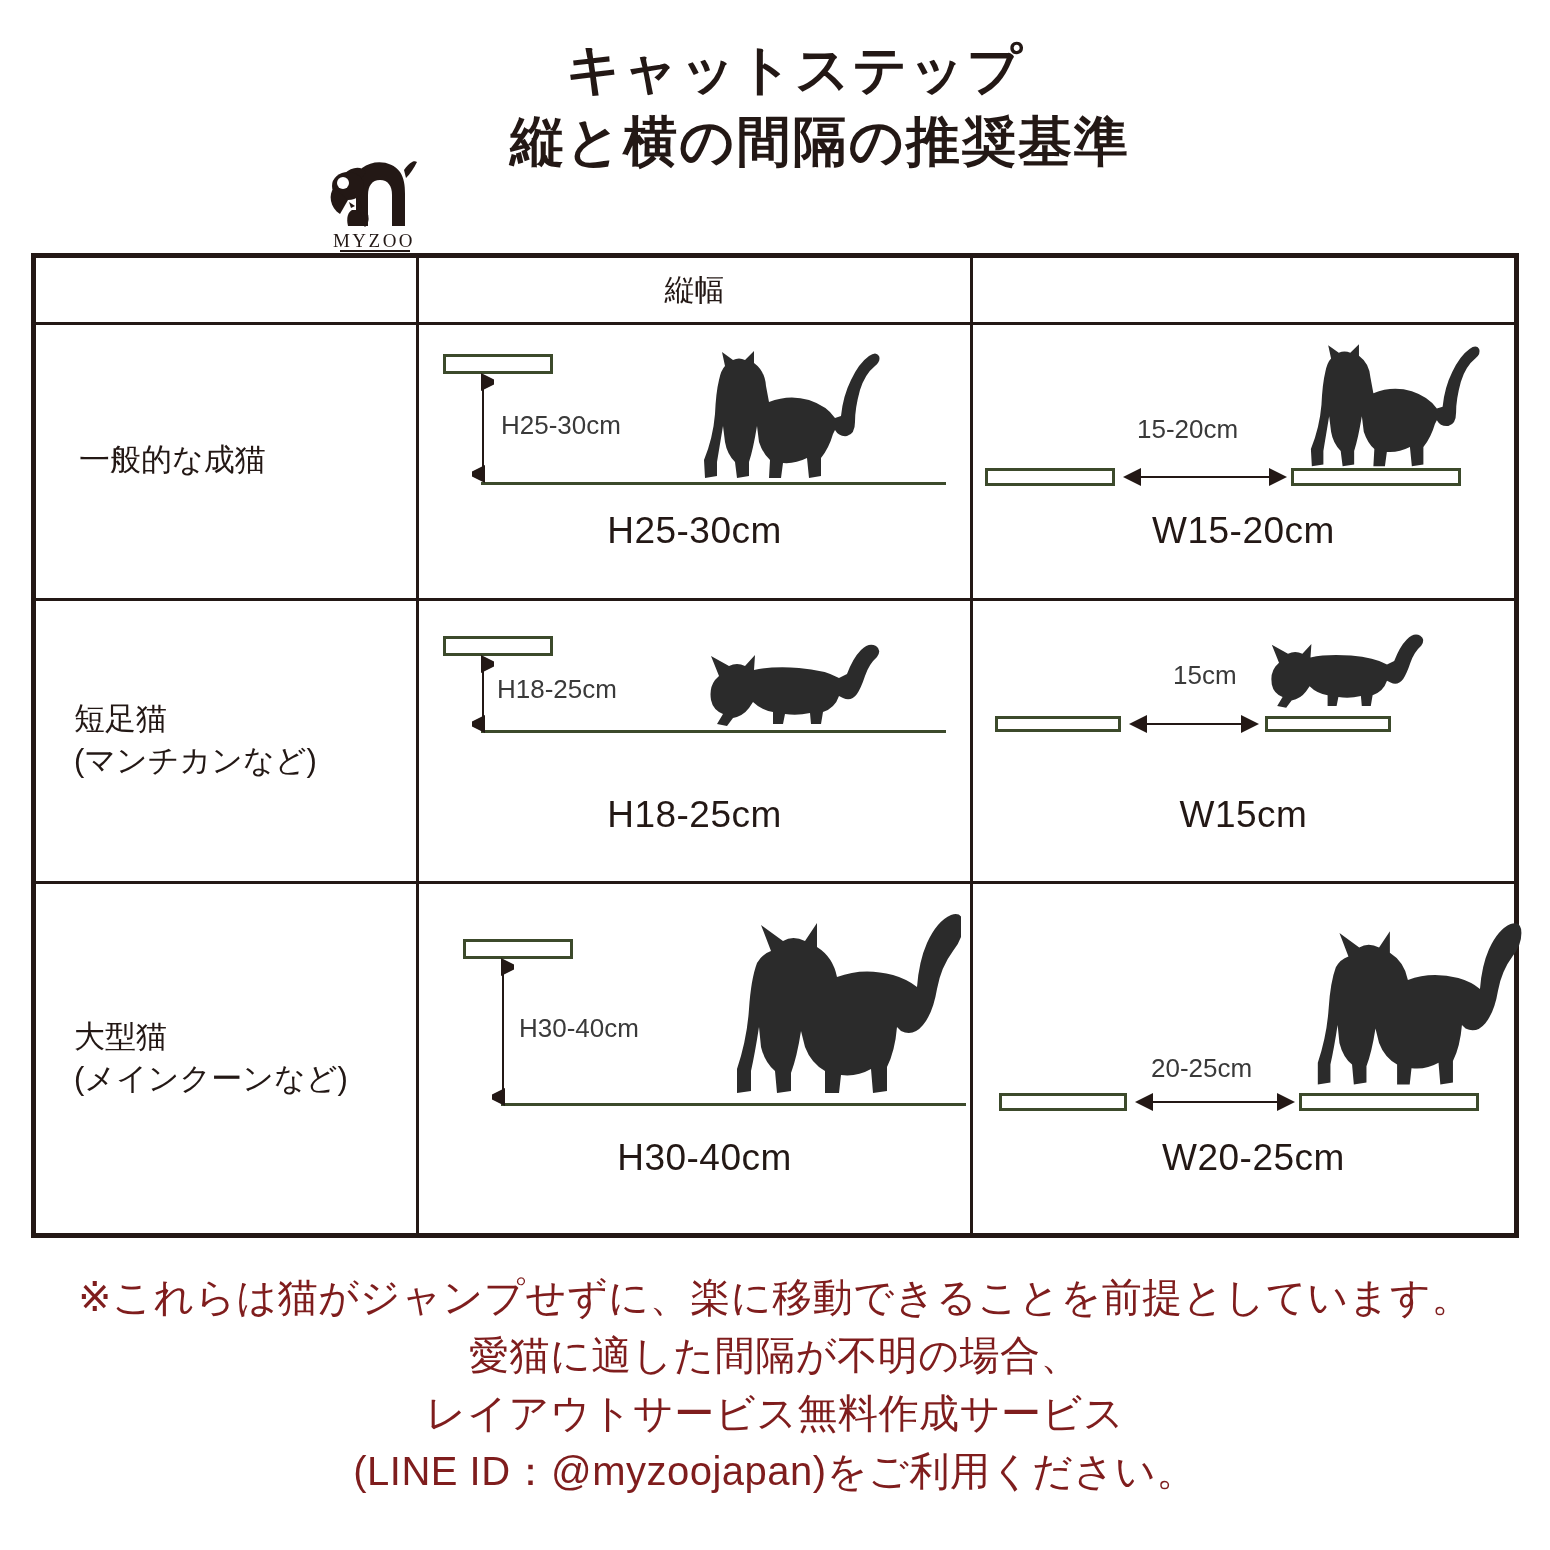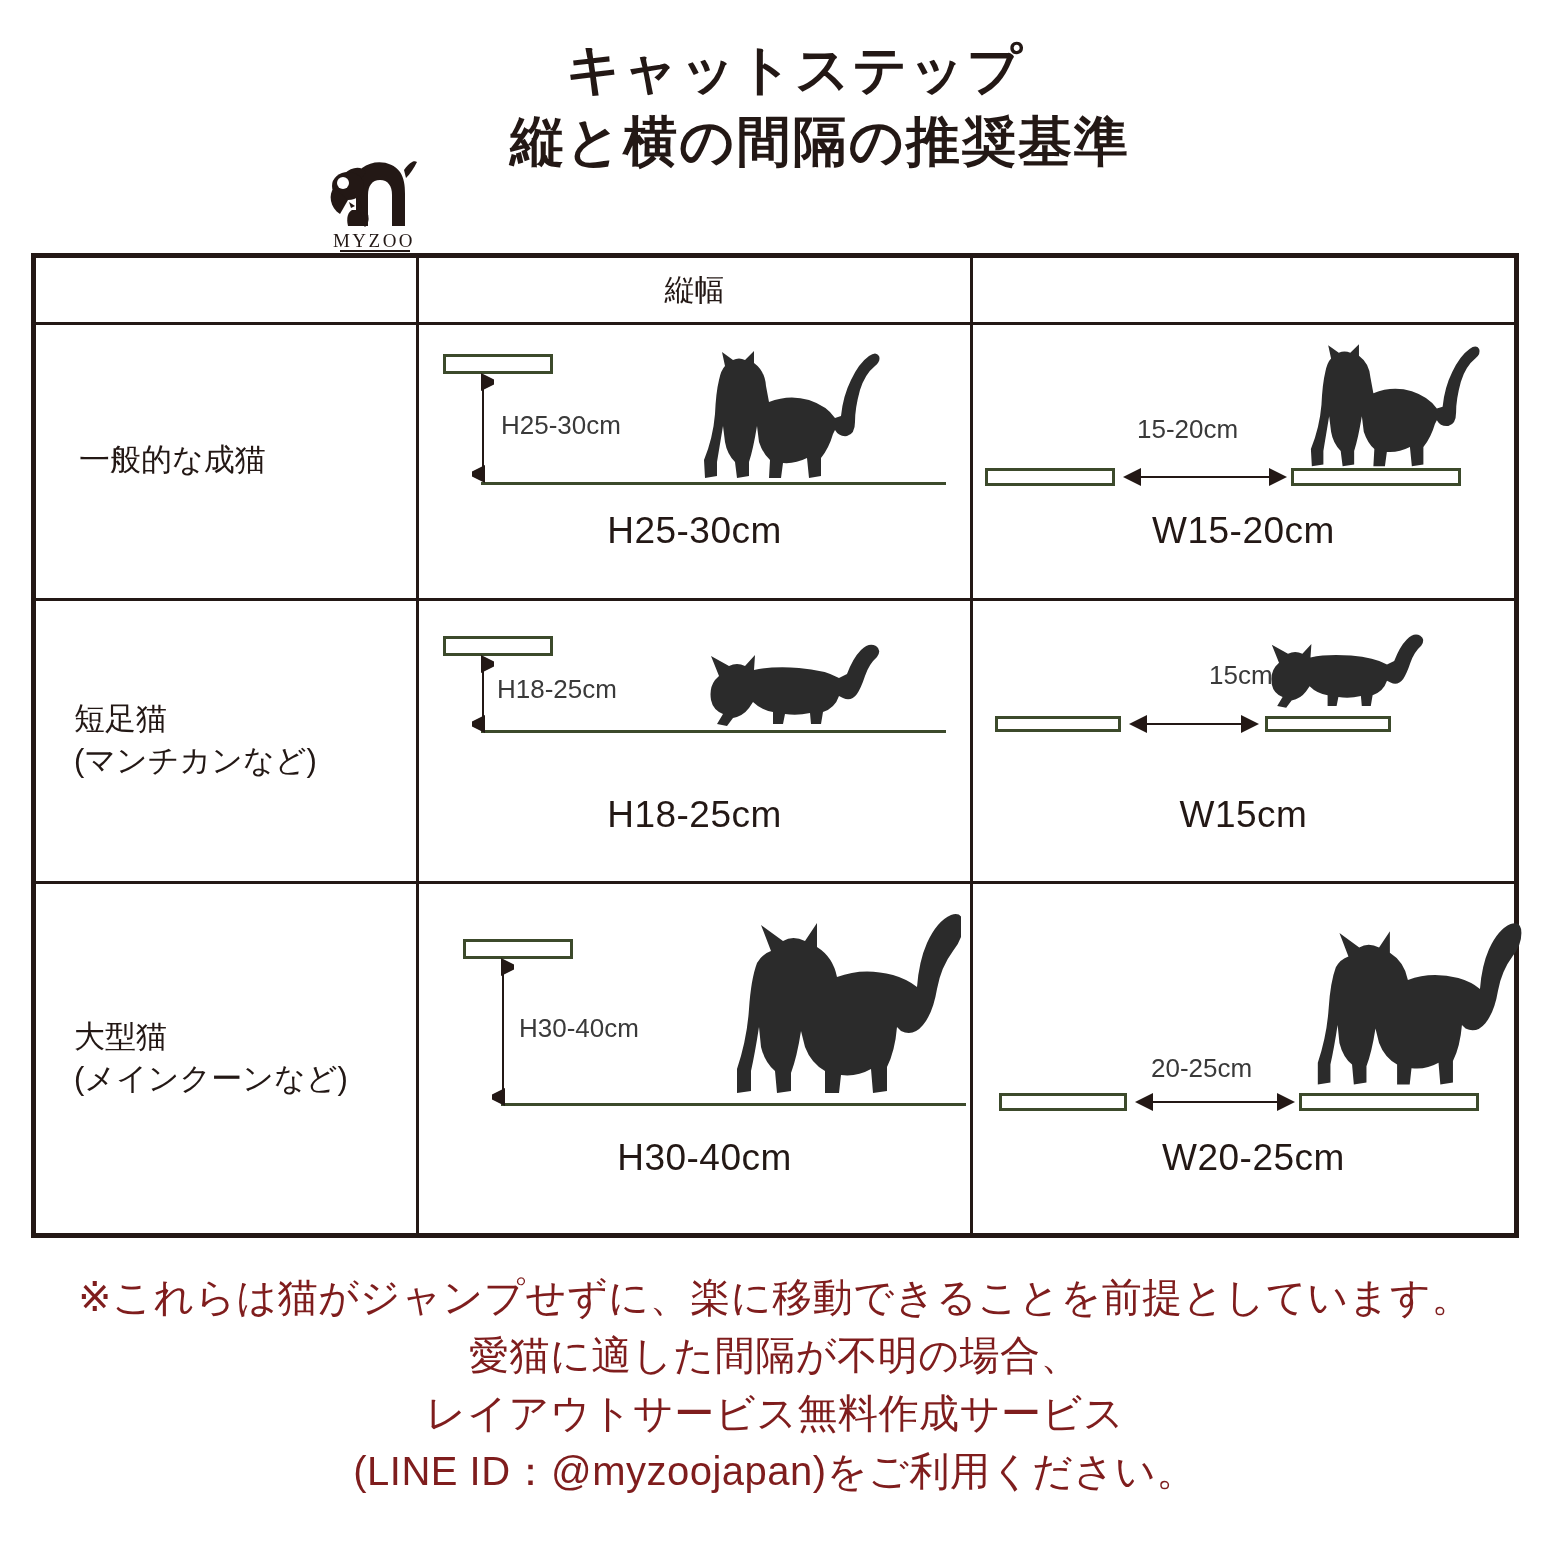--- a/index.html
+++ b/index.html
@@ -233,21 +233,21 @@
           <defs>
             <marker id="aL2" markerWidth="9" markerHeight="9" refX="1" refY="4.5" orient="auto">
                 <path d="M9 0 L0 4.5 L9 9 Z" fill="#231815"></path>
               </marker>
             <marker id="aR2" markerWidth="9" markerHeight="9" refX="8" refY="4.5" orient="auto">
                 <path d="M0 0 L9 4.5 L0 9 Z" fill="#231815"></path>
               </marker>
           </defs>
           <line x1="10" y1="10" x2="136" y2="10" stroke="#231815" stroke-width="2" marker-start="url(#aL2)" marker-end="url(#aR2)"></line>
         </svg>
-        <div class="dimlabel" style="left:200px;top:62px;margin-left:36px;">15cm</div>
+        <div class="dimlabel" style="left:200px;top:62px;">15cm</div>
         <div class="catsil" style="left:288px;top:22px;width:180px;height:100px;">
           <svg viewBox="0 0 200 100" xmlns="http://www.w3.org/2000/svg">
             <path fill="#2b2b2b" d="M20 42 L12 22 L30 32 Q38 28 46 32 L56 21 L55 36 Q74 32 100 34 Q126 36 140 44 L148 40 Q154 24 162 16 Q170 8 177 12 Q183 16 178 23 Q170 30 166 42 Q162 54 158 60 Q152 68 144 64 L140 62 Q136 74 124 78 L122 90 L112 90 L111 79 Q98 82 86 80 L84 90 L74 90 L74 78 Q62 76 54 68 L50 74 Q44 82 34 84 L28 92 L18 90 L24 80 Q14 76 12 66 Q10 54 16 46 Z"></path>
           </svg>
         </div>
         <div class="caption" style="top:196px;">W15cm</div>
       </div>
     </div>
 
     <div class="rowlabel r3">

